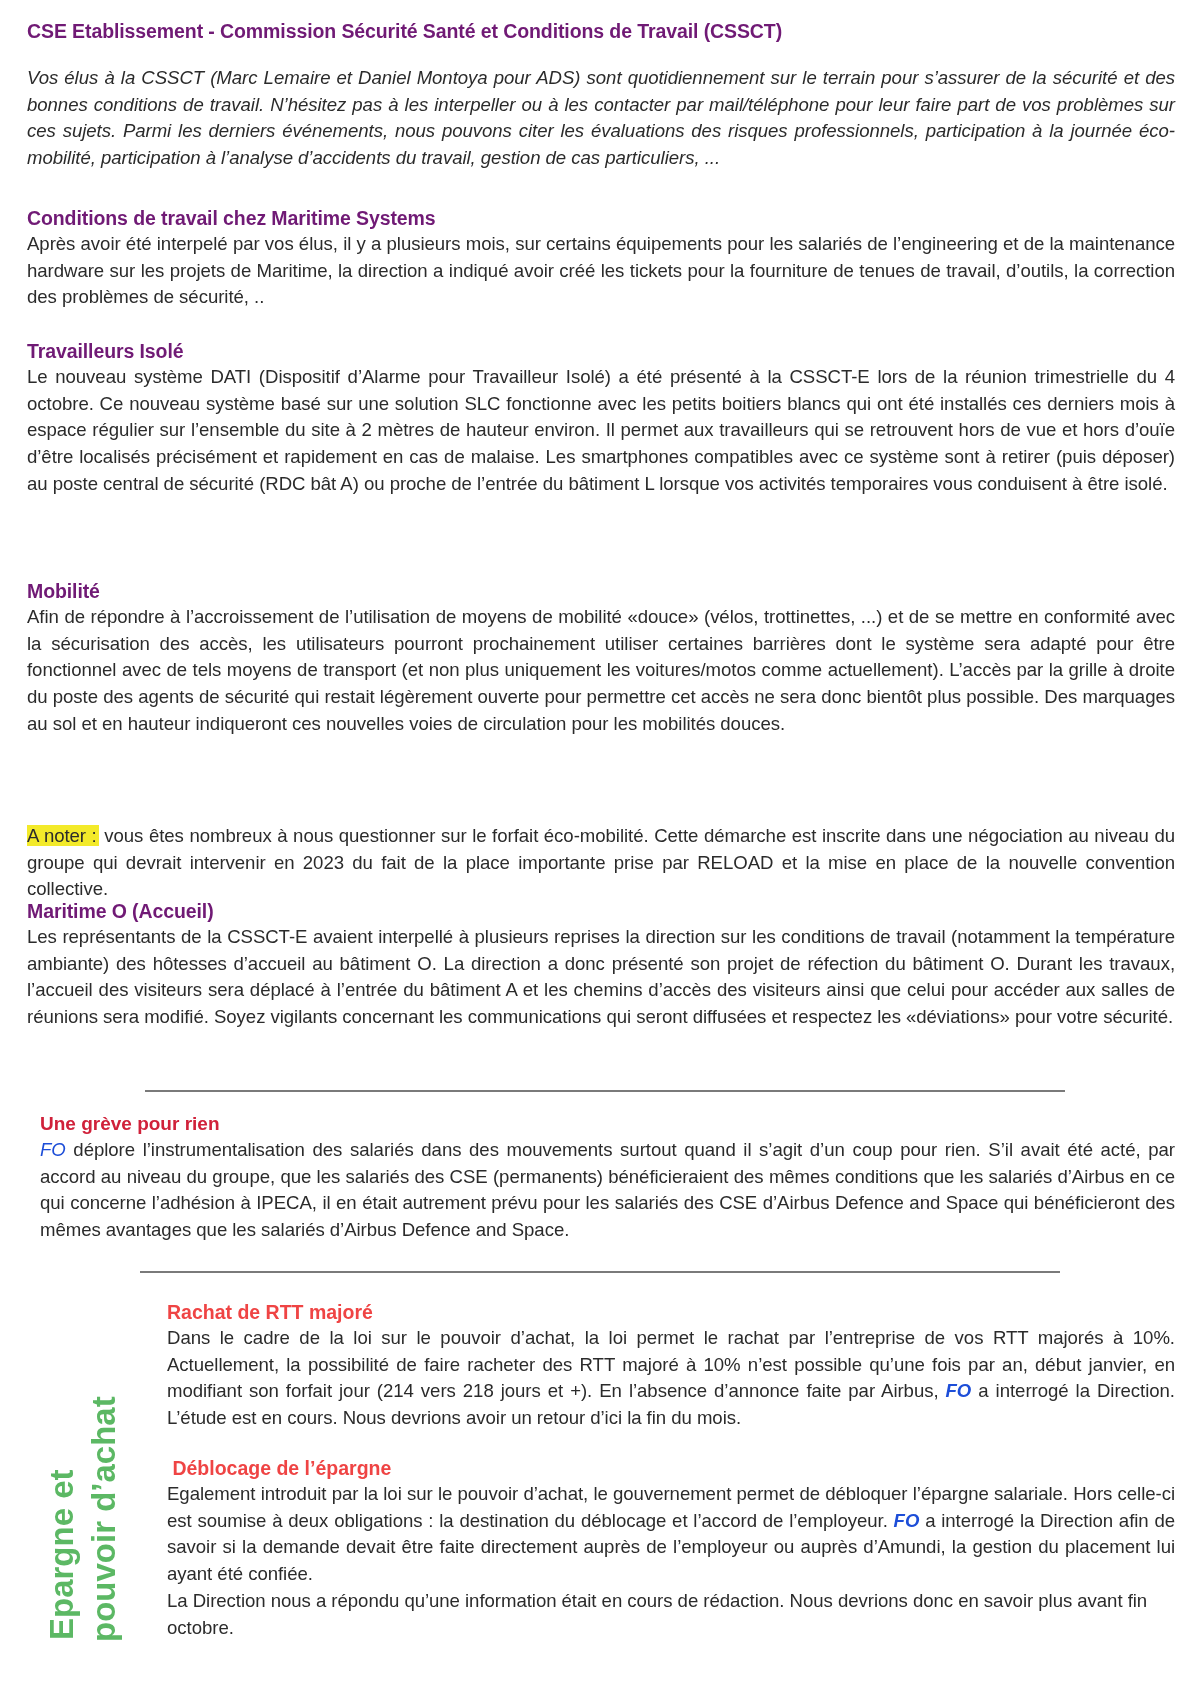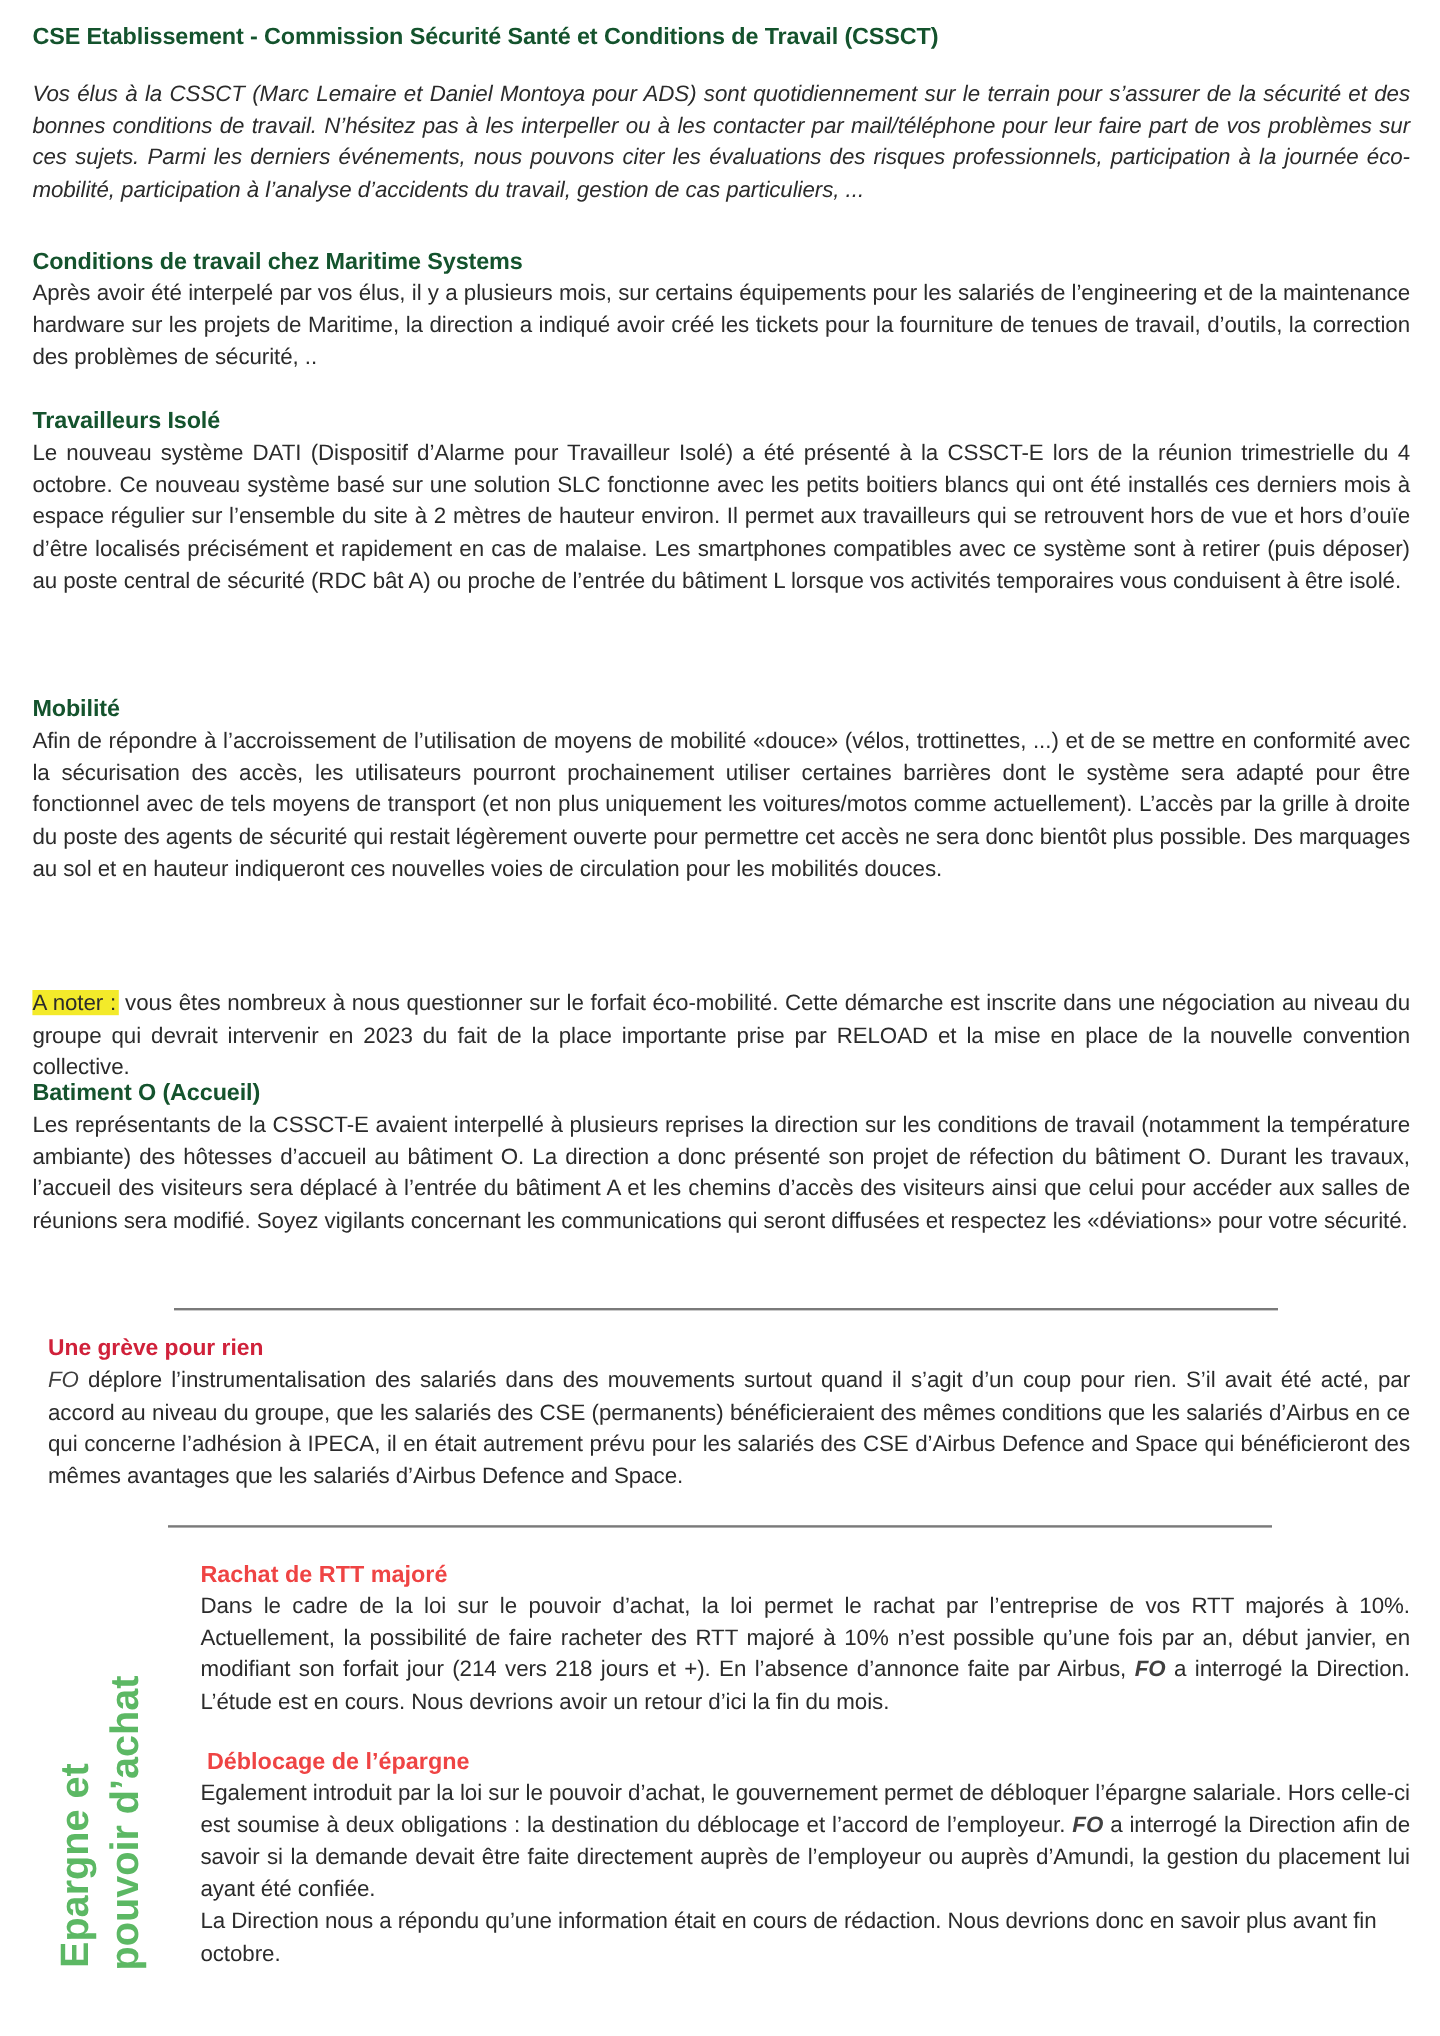--- a/index.html
+++ b/index.html
@@ -4,32 +4,32 @@
 <style>
   html, body { margin: 0; padding: 0; background: #ffffff; }
   body {
     width: 1200px; height: 1697px; position: relative; overflow: hidden;
     font-family: "Liberation Sans", "DejaVu Sans", sans-serif;
     color: #2b2b2b;
   }
   .page { position: absolute; left: 0; top: 0; width: 1200px; height: 1697px; }
   .blk { position: absolute; left: 27px; width: 1148px; }
   .h-blue {
-    color: #14532d; font-weight: bold; font-size: 19.5px; line-height: 26px;
+    color: #701a75; font-weight: bold; font-size: 19.5px; line-height: 26px;
     margin: 0; letter-spacing: -0.1px;
   }
   .h-red { color: #d0213a; font-weight: bold; font-size: 19px; line-height: 26px; margin: 0; }
   .h-green { color: #ef4444; font-weight: bold; font-size: 19.5px; line-height: 26px; margin: 0; }
   .p {
     font-size: 18.6px; line-height: 26.7px; margin: 0; text-align: justify;
     color: #2b2b2b; letter-spacing: -0.05px;
   }
   .p.italic { font-style: italic; }
   .hl { background: #f3ea2a; padding: 0 2px 0 0; }
-  .fo { color: #404040; font-style: italic; font-weight: normal; }
+  .fo { color: #1d4ed8; font-style: italic; font-weight: normal; }
   .fo.b { font-weight: bold; }
   .rule { position: absolute; height: 2px; background: #7a7a7a; }
   .vert {
     position: absolute; color: #5cb864; font-weight: bold; font-size: 33px; line-height: 40px;
     transform: rotate(-90deg); transform-origin: left top; white-space: nowrap;
   }
 </style>
 </head>
 <body>
 
@@ -53,21 +53,21 @@
   <div class="blk" style="top:578px;">
     <h2 class="h-blue">Mobilité</h2>
     <p class="p">Afin de répondre à l’accroissement de l’utilisation de moyens de mobilité «douce» (vélos, trottinettes, ...) et de se mettre en conformité avec la sécurisation des accès, les utilisateurs pourront prochainement utiliser certaines barrières dont le système sera adapté pour être fonctionnel avec de tels moyens de transport (et non plus uniquement les voitures/motos comme actuellement). L’accès par la grille à droite du poste des agents de sécurité qui restait légèrement ouverte pour permettre cet accès ne sera donc bientôt plus possible. Des marquages au sol et en hauteur indiqueront ces nouvelles voies de circulation pour les mobilités douces.</p>
   </div>
 
   <div class="blk" style="top:823px;">
     <p class="p"><span class="hl">A noter  :</span><span> vous êtes nombreux à nous questionner sur le forfait éco-mobilité. Cette démarche est inscrite dans une négociation au niveau du groupe qui devrait intervenir en 2023 du fait de la place importante prise par RELOAD et la mise en place de la nouvelle convention collective.</span></p>
   </div>
 
   <div class="blk" style="top:898px;">
-    <h2 class="h-blue">Batiment O (Accueil)</h2>
+    <h2 class="h-blue">Maritime O (Accueil)</h2>
     <p class="p">Les représentants de la CSSCT-E avaient interpellé à plusieurs reprises la direction sur les conditions de travail (notamment la température ambiante) des hôtesses d’accueil au bâtiment O. La direction a donc présenté son projet de réfection du bâtiment O. Durant les travaux, l’accueil des visiteurs sera déplacé à l’entrée du bâtiment A et les chemins d’accès des visiteurs ainsi que celui pour accéder aux salles de réunions sera modifié. Soyez vigilants concernant les communications qui seront diffusées et respectez les «déviations» pour votre sécurité.</p>
   </div>
 
   <div class="rule" style="left:145px; top:1090px; width:920px;"></div>
 
   <div class="blk" style="top:1111px; left:40px; width:1135px;">
     <h2 class="h-red">Une grève pour rien</h2>
     <p class="p"><span class="fo">FO</span><span> déplore l’instrumentalisation des salariés dans des mouvements surtout quand il s’agit d’un coup pour rien. S’il avait été acté, par accord au niveau du groupe, que les salariés des CSE (permanents) bénéficieraient des mêmes conditions que les salariés d’Airbus en ce qui concerne l’adhésion à IPECA, il en était autrement prévu  pour les salariés des CSE d’Airbus Defence and Space qui bénéficieront des mêmes avantages que les salariés d’Airbus Defence and Space.</span></p>
   </div>
 

